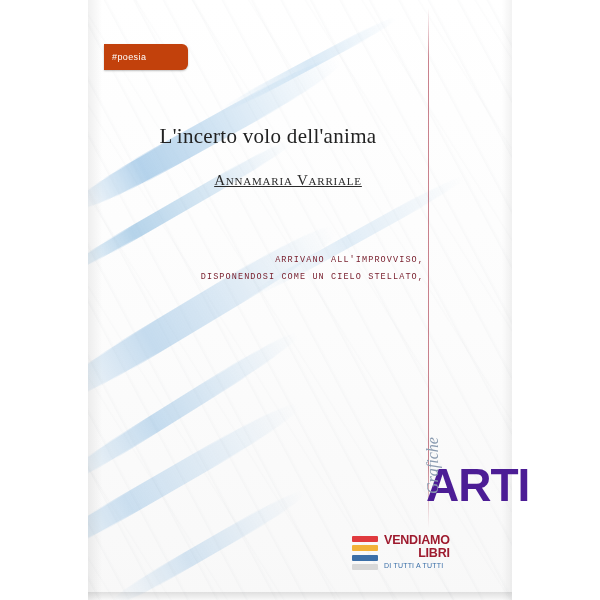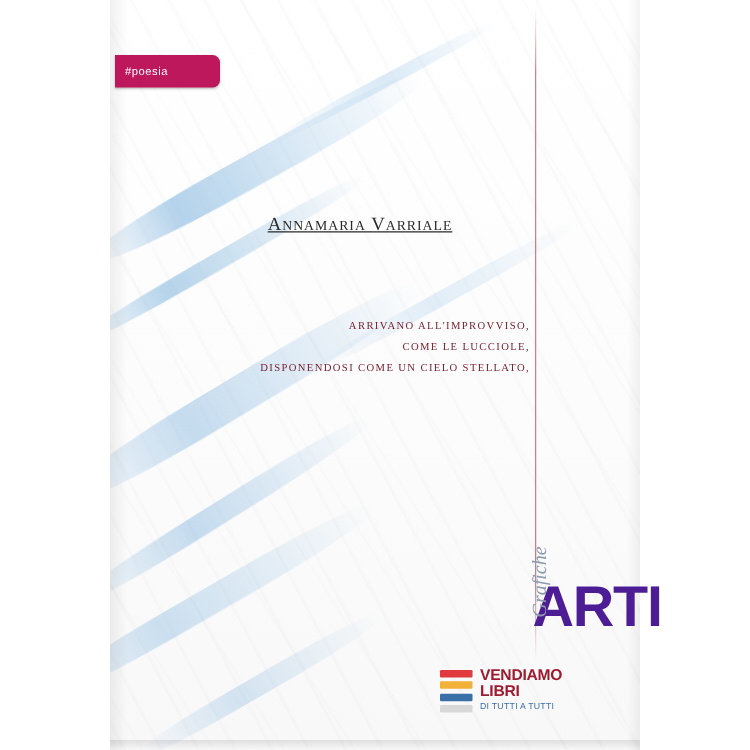--- a/index.html
+++ b/index.html
@@ -131,25 +131,25 @@
   .right-edge {
     position: absolute;
     right: 0; top: 0;
     width: 10px; height: 100%;
     background: linear-gradient(270deg, rgba(0,0,0,0.05), rgba(0,0,0,0));
   }
 
   
   .tag {
     position: absolute;
-    left: 92px;
+    left: 104px;
     top: 44px;
     width: 84px;
     height: 26px;
-    background: #be185d;
+    background: #c2410c;
     border-radius: 0 6px 6px 0;
     box-shadow: 0 1px 2px rgba(0,0,0,0.25);
     display: flex;
     align-items: center;
     padding-left: 8px;
     box-sizing: border-box;
   }
   .tag-text {
     color: #ffffff;
     font-family: "Liberation Sans", sans-serif;
@@ -194,21 +194,21 @@
     text-decoration: underline;
   }
 
   
   .epigraph {
     position: absolute;
     right: 176px;
     top: 252px;
     width: 260px;
     text-align: right;
-    font-family: Liberation Serif, serif;
+    font-family: Liberation Mono, monospace;
     font-size: 8.5px;
     line-height: 17px;
     color: #7a2230;
     letter-spacing: 1.1px;
     text-transform: uppercase;
   }
   .epigraph div { white-space: nowrap; }
 
   
   .arti-mark {
@@ -269,20 +269,21 @@
     line-height: 13px;
     letter-spacing: -0.2px;
   }
   .logo-line2 {
     font-family: "Liberation Sans", sans-serif;
     font-weight: 700;
     font-size: 12.5px;
     color: #9e1b2f;
     line-height: 13px;
     letter-spacing: -0.2px;
+    text-align: right;
   }
   .logo-line3 {
     font-family: "Liberation Sans", sans-serif;
     font-size: 7px;
     color: #3b6fa8;
     letter-spacing: 0.2px;
     margin-top: 2px;
   }
 
   
@@ -315,25 +316,25 @@
     <div class="spine-shadow"></div>
     <div class="right-edge"></div>
   </div>
 
   <div class="red-rule"></div>
 
   <div class="tag">
     <span class="tag-text">#poesia</span>
   </div>
 
+  <div class="title">L'incerto volo dell'anima</div>
   <div class="author">Annamaria Varriale</div>
 
   <div class="epigraph">
     <div>Arrivano all'improvviso,</div>
-    <div>come le lucciole,</div>
     <div>disponendosi come un cielo stellato,</div>
   </div>
 
   <div class="arti-mark">ARTI</div>
   <div class="arti-sub">Grafiche</div>
 
   <div class="logo">
     <div class="logo-bars">
       <span id="bar0" style="background: rgb(224, 58, 62);"></span>
       <span id="bar1" style="background: rgb(242, 177, 56);"></span>

